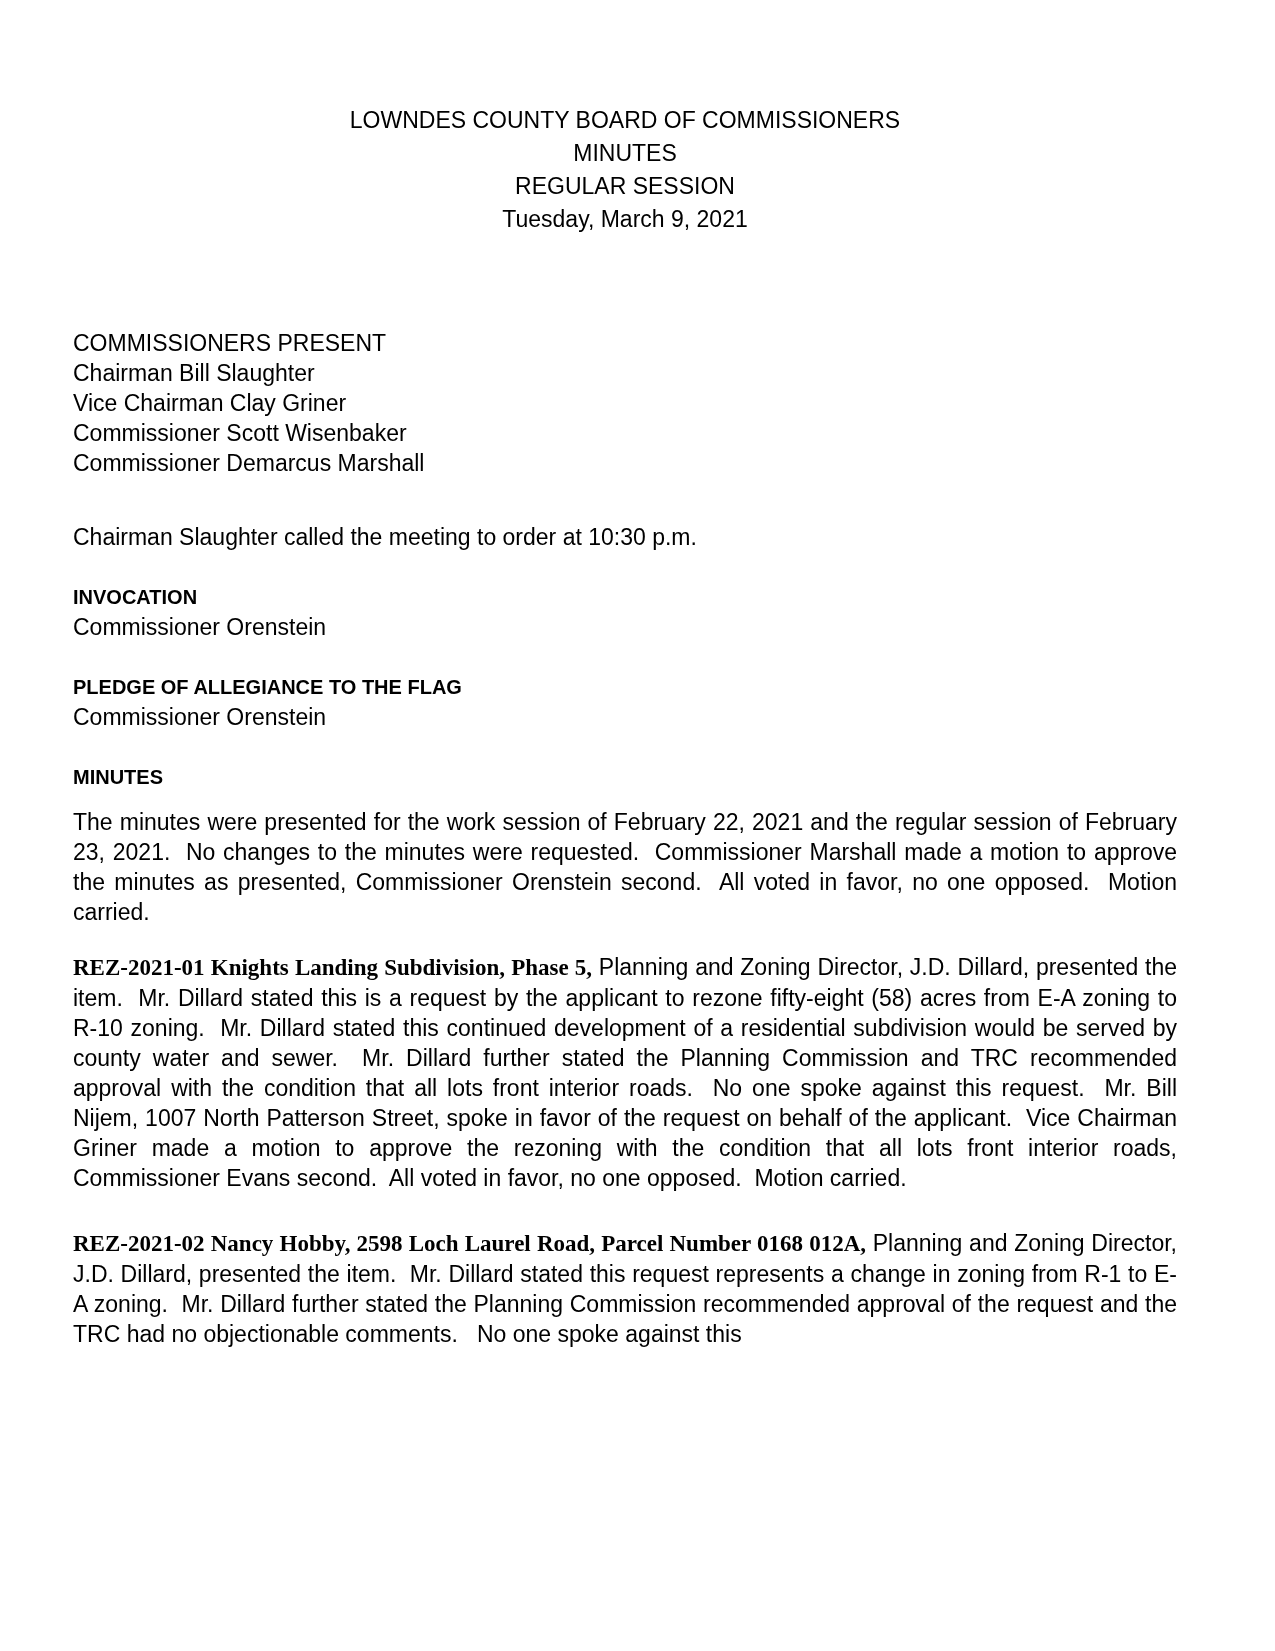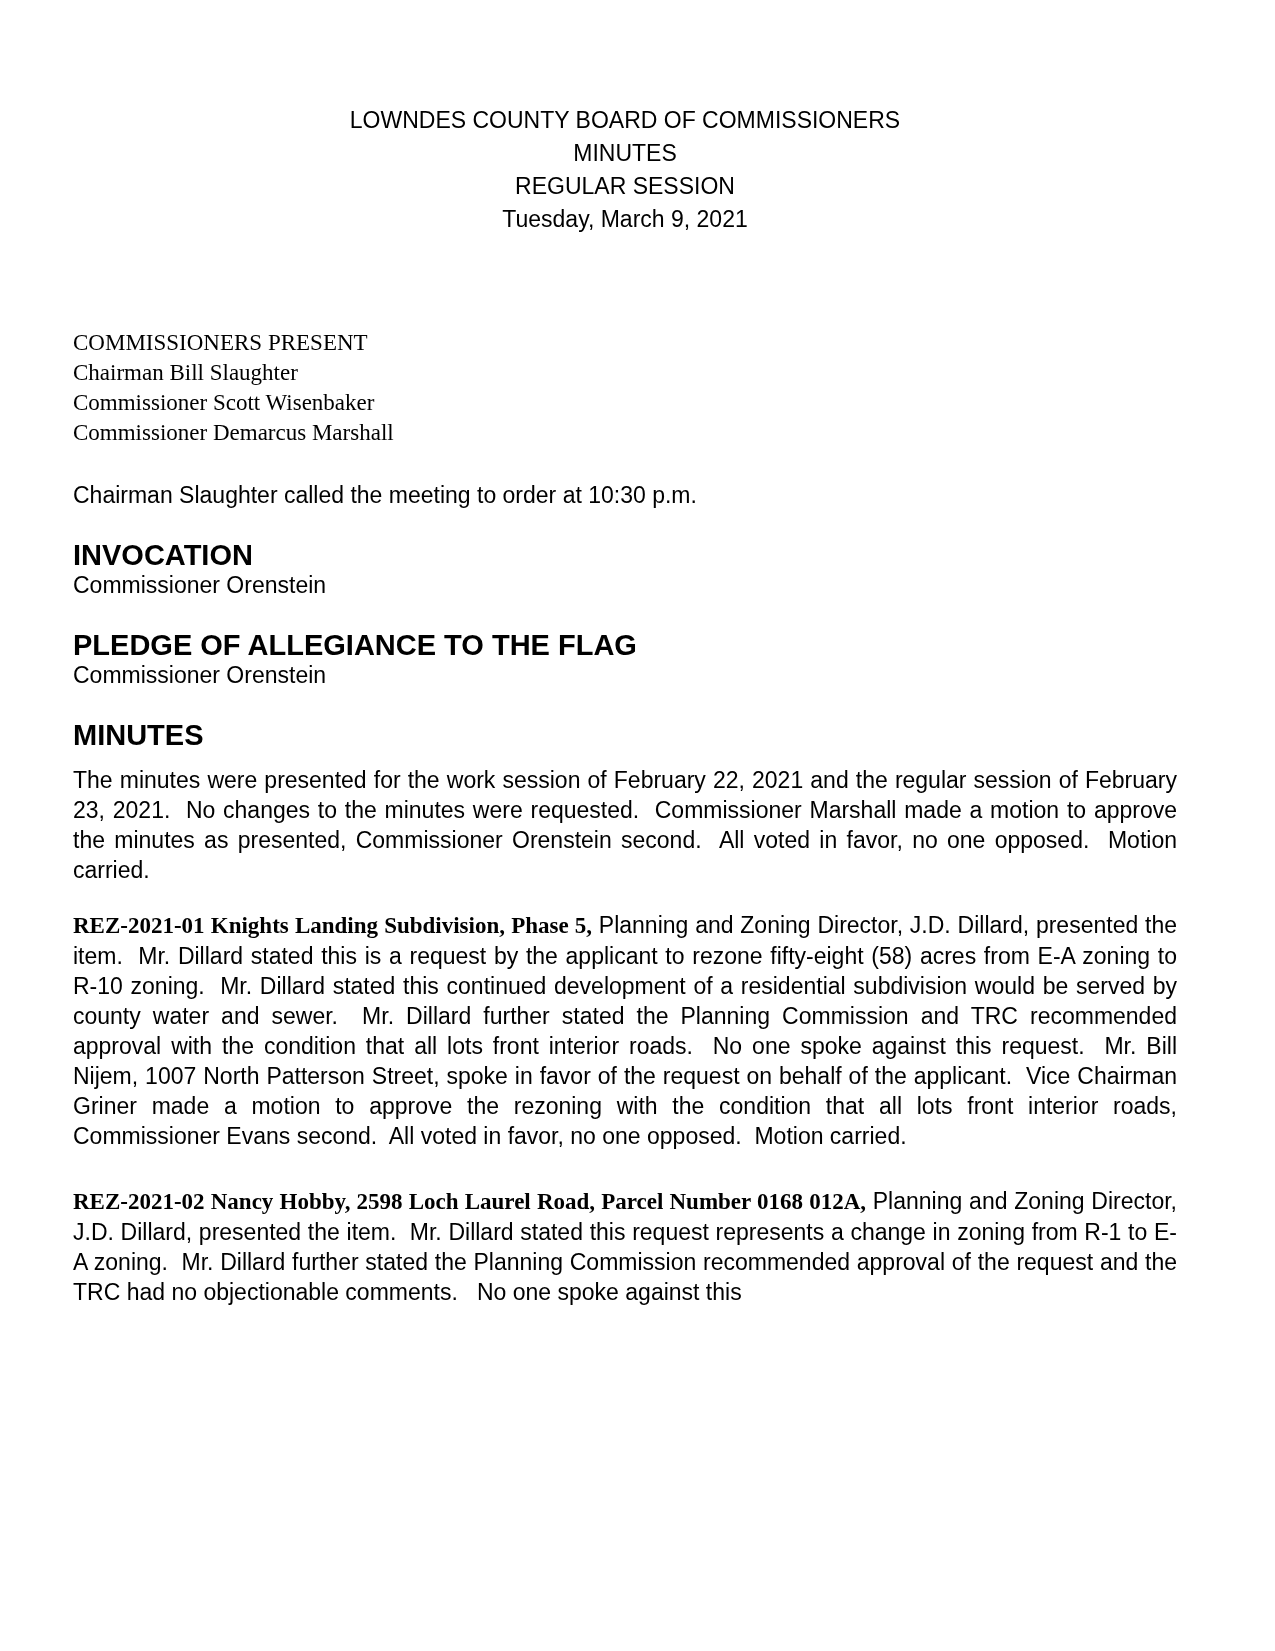--- a/index.html
+++ b/index.html
@@ -15,24 +15,24 @@
     font-size: 23px;
     line-height: 30px;
     padding: 104px 98px 0 73px;
     overflow: hidden;
   }
   .doc-header {
     text-align: center;
     line-height: 33px;
     margin-bottom: 92px;
   }
-  .attendance { margin-bottom: 32px; font-family: Liberation Serif, serif; }
+  .attendance { margin-bottom: 44px; }
   .call-order { margin-bottom: 30px; }
   .sec { margin-bottom: 30px; }
-  .heading { font-weight: bold; font-size: 29px; line-height: 30px; }
+  .heading { font-weight: bold; font-size: 20px; line-height: 30px; }
   .minutes-heading { margin-bottom: 15px; }
   .para {
     text-align: justify;
     white-space: pre-wrap;
   }
   .minutes-para { margin-bottom: 25px; }
   .ph-heading { margin-bottom: 20px; }
   .hearing-item-0 { margin-bottom: 35px; }
   .bold-lead { font-weight: bold; font-family: Liberation Serif, serif; }
 </style>
@@ -44,20 +44,21 @@
   <header class="doc-header">
     <div>LOWNDES COUNTY BOARD OF COMMISSIONERS</div>
     <div>MINUTES</div>
     <div>REGULAR SESSION</div>
     <div>Tuesday, March 9, 2021</div>
   </header>
 
   <section class="attendance">
     <div>COMMISSIONERS PRESENT</div>
     <div>Chairman Bill Slaughter</div>
+    <div>Vice Chairman Clay Griner</div>
     <div>Commissioner Scott Wisenbaker</div>
     <div>Commissioner Demarcus Marshall</div>
   </section>
 
   <p class="call-order">Chairman Slaughter called the meeting to order at 10:30 p.m.</p>
 
   <section class="sec">
     <div class="heading">INVOCATION</div>
     <div>Commissioner Orenstein</div>
   </section>

